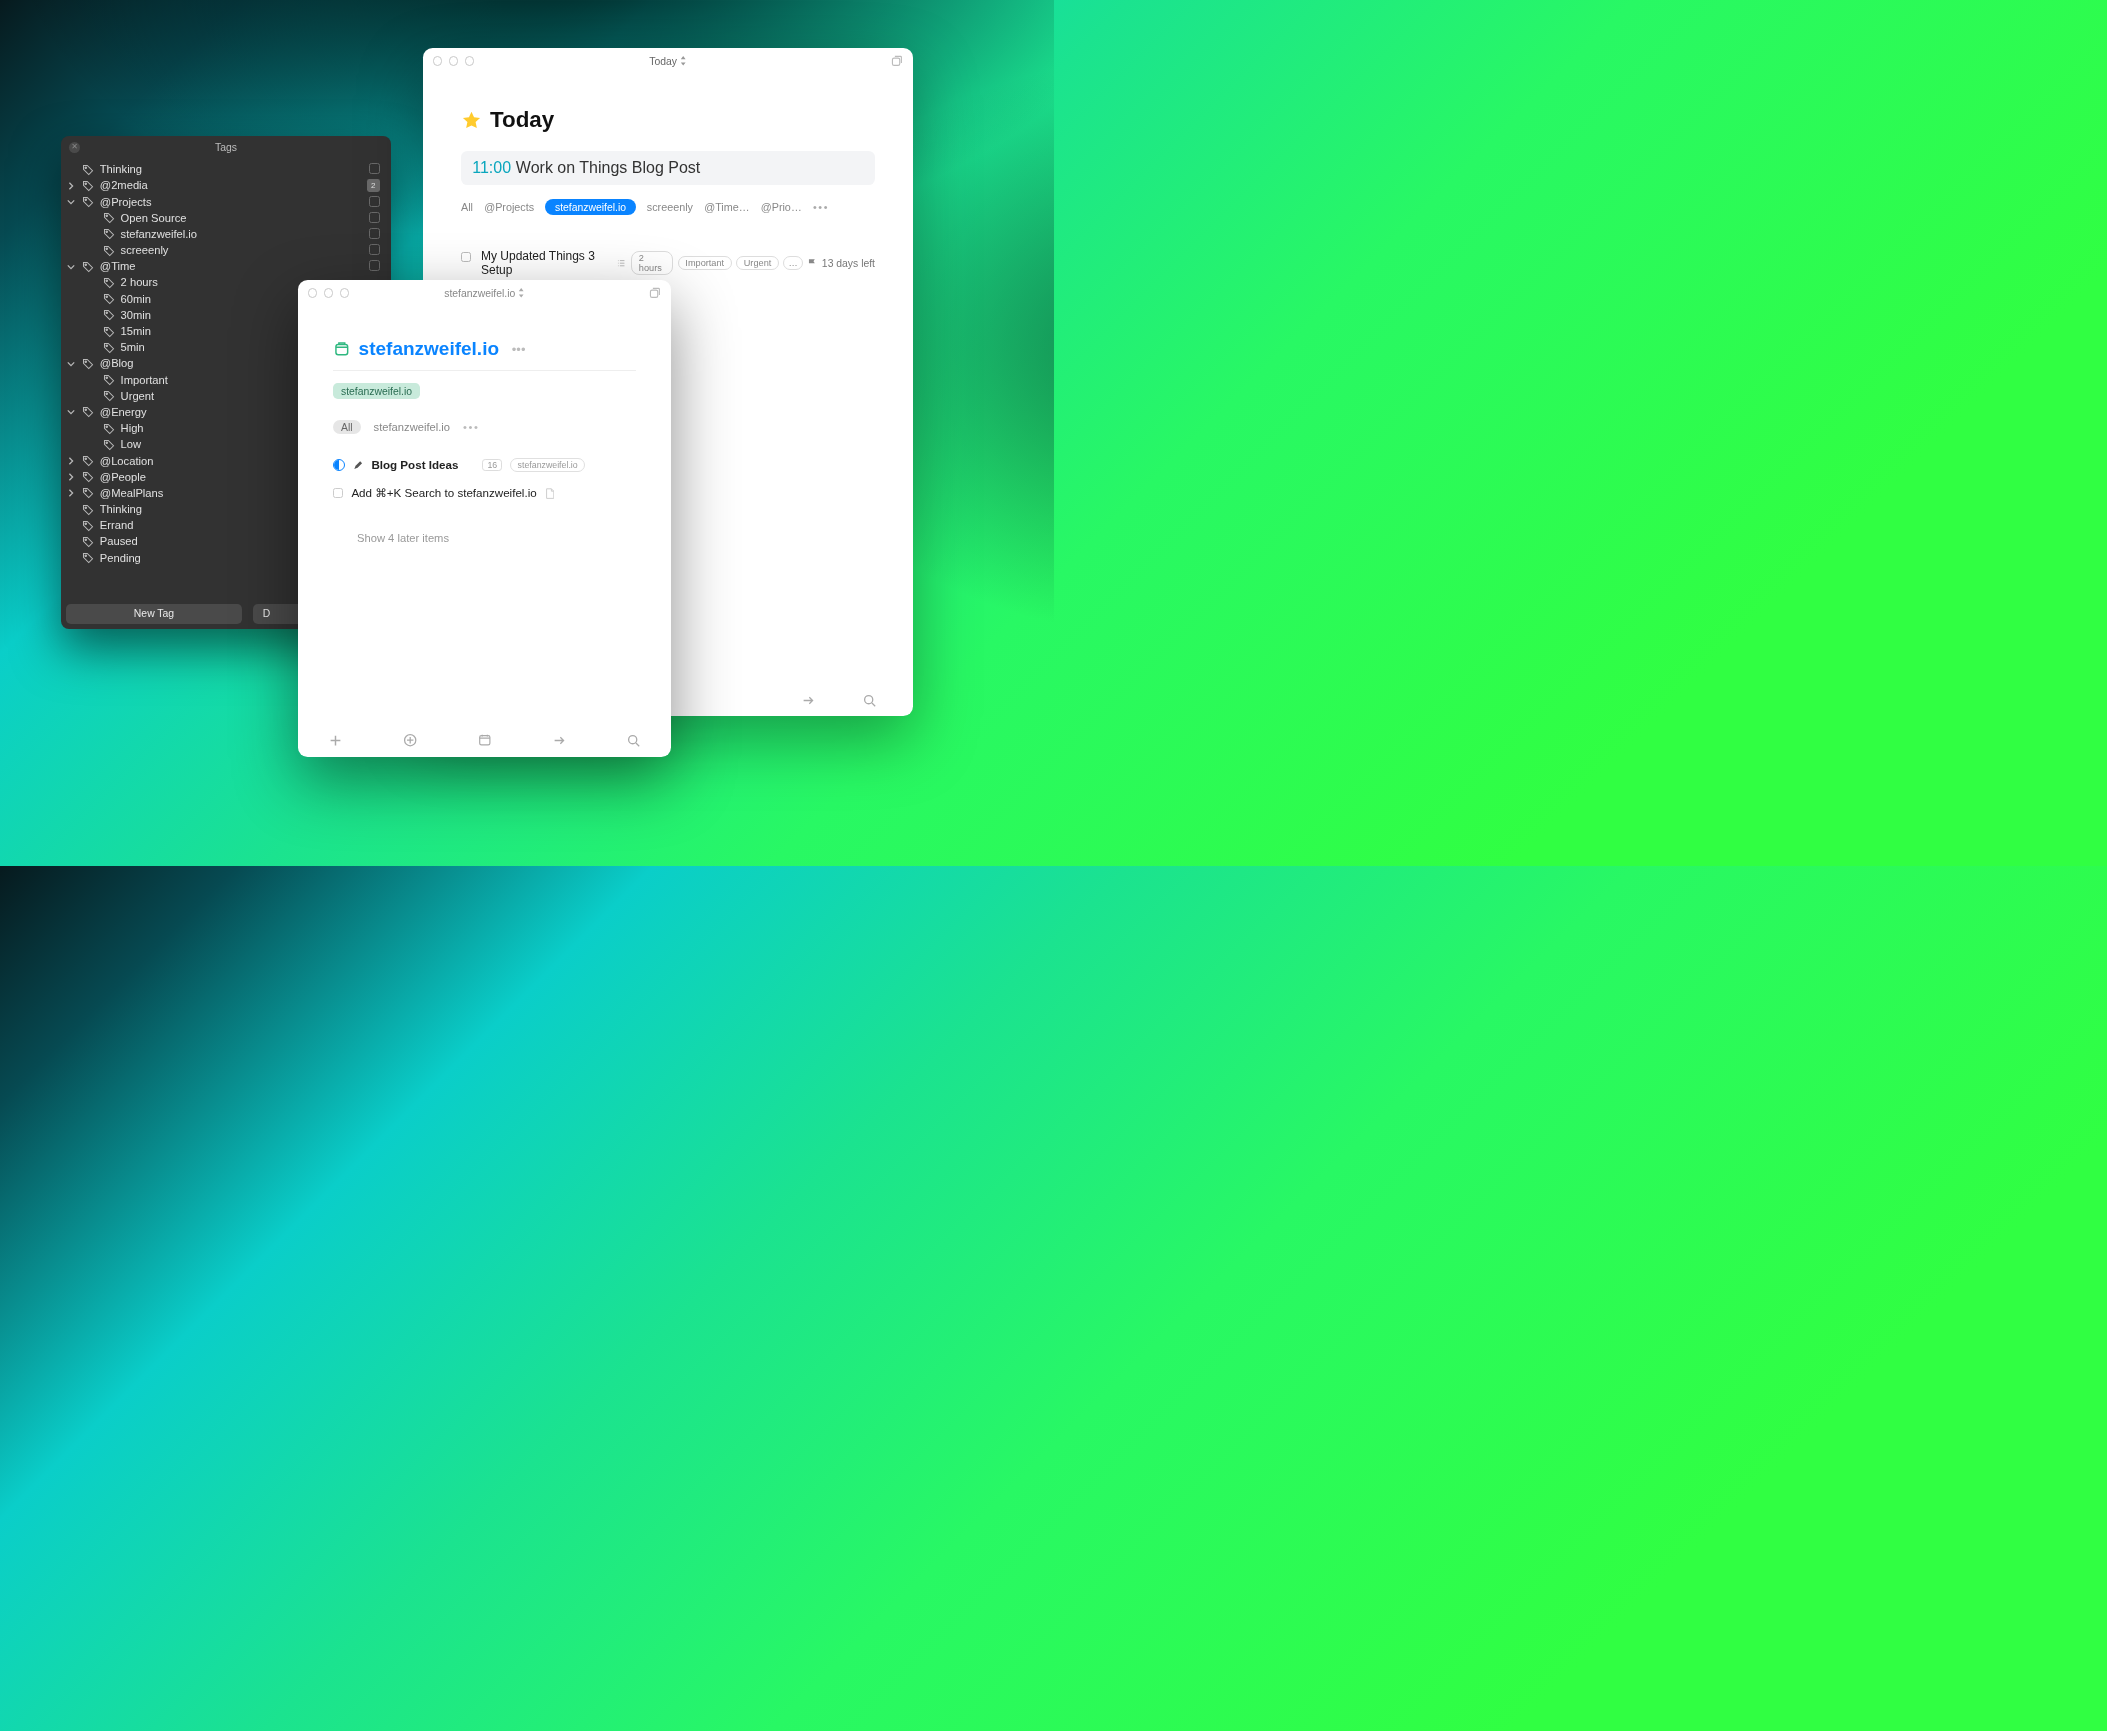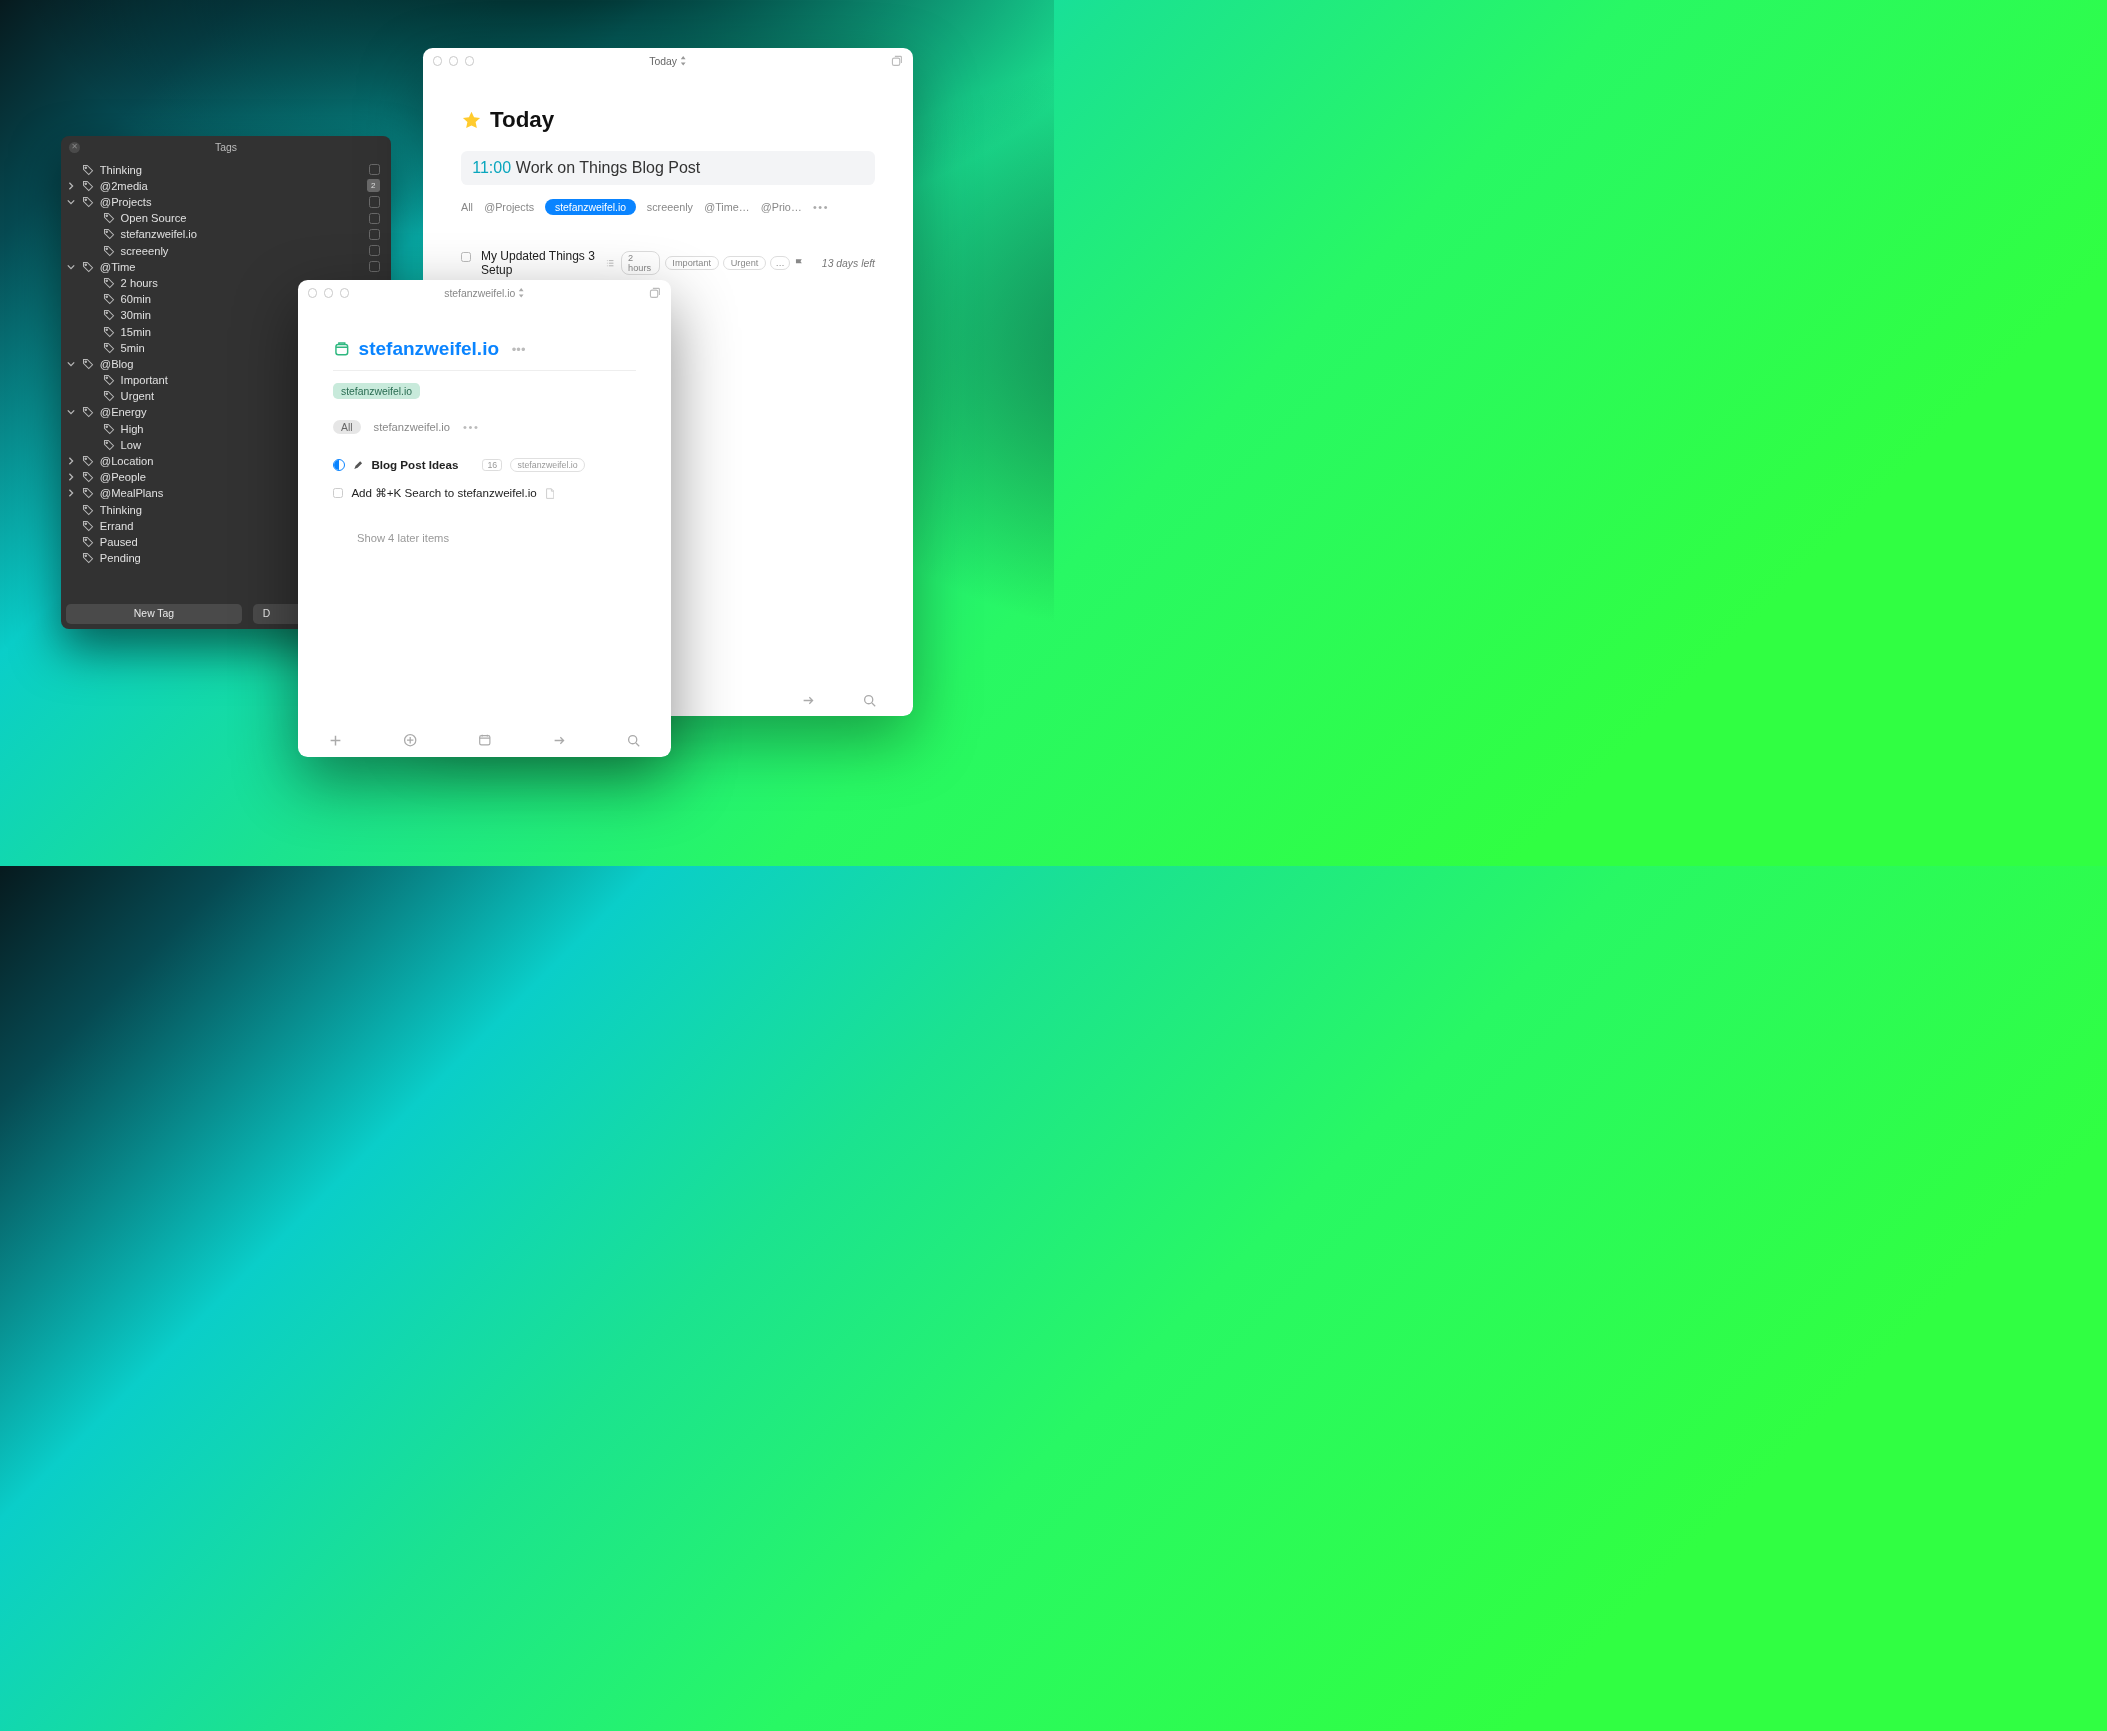--- a/index.html
+++ b/index.html
@@ -55,21 +55,21 @@
 }
 .tags-titlebar .close-x {
   width: 11.2px; height: 11.2px; border-radius: 50%;
   background: #4a4a4a; color: #888;
   display: flex; align-items: center; justify-content: center;
   font-size: 8px; line-height: 1;
 }
 .tags-titlebar .title { position: absolute; left: 0; right: 0; text-align: center; pointer-events: none; }
 .tags-body { flex: 1; overflow-y: auto; padding: 3.2px 6.4px 3.2px 3.2px; }
 .tag-row {
-  display: flex; align-items: center;
+  display: flex; 
   gap: 4.8px;
   padding: 1.6px 4.8px 1.6px 0;
   font-size: 11.2px;
   color: #e0e0e0;
 }
 .tag-row .lvl { width: 16px; flex: none; }
 .tag-row .chev { width: 13px; height: 13px; color: #b8b8b8; flex: none; display: inline-flex; align-items: center; justify-content: center; }
 .tag-row .tagicon { width: 13px; height: 13px; color: #b8b8b8; flex: none; }
 .tag-row .label { flex: 1; }
 .tag-row .checkb {
@@ -141,21 +141,21 @@
 .task-row { display: flex; align-items: flex-start; gap: 9.6px; }
 .task-row .cb { width: 10.4px; height: 10.4px; border: 1.2px solid #bbb; border-radius: 2.4px; margin-top: 2.4px; flex: none; }
 .task-row .main { flex: 1; }
 .task-title-line { display: flex; align-items: center; gap: 4.8px; font-size: 12px; color: #222; }
 .task-sub { font-size: 10.4px; color: #888; display: flex; align-items: center; gap: 4px; margin-top: 1.6px; }
 .tagchip {
   border: 0.8px solid #ddd; border-radius: 8px;
   padding: 0.8px 6.4px; font-size: 9.2px; color: #888;
 }
 .tagchip.dots { padding: 0.8px 4px; }
-.deadline { display: flex; align-items: center; gap: 17px; color: #777; font-size: 10.4px; margin-left: auto; white-space: nowrap; font-style: italic; }
+.deadline { display: flex; align-items: center; gap: 4px; color: #777; font-size: 10.4px; margin-left: auto; white-space: nowrap; }
 .today-footer {
   height: 32px;
   border-top: 0.8px solid rgba(0,0,0,0);
   display: flex; align-items: center; justify-content: flex-end; gap: 48px;
   padding: 0 37px;
 }
 .today-footer .ficon { color: #aaa; }
 
 
 .proj-window {

